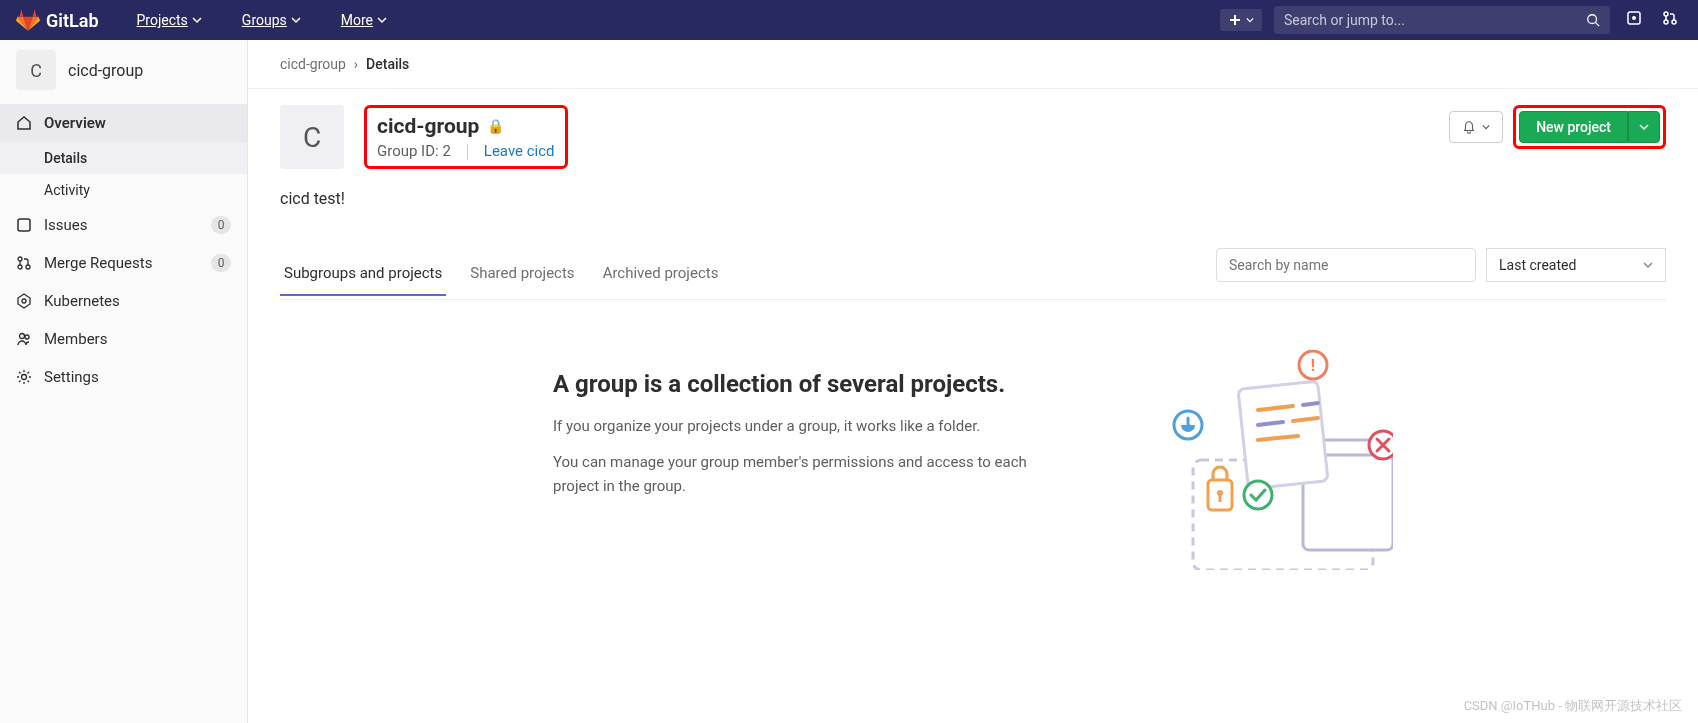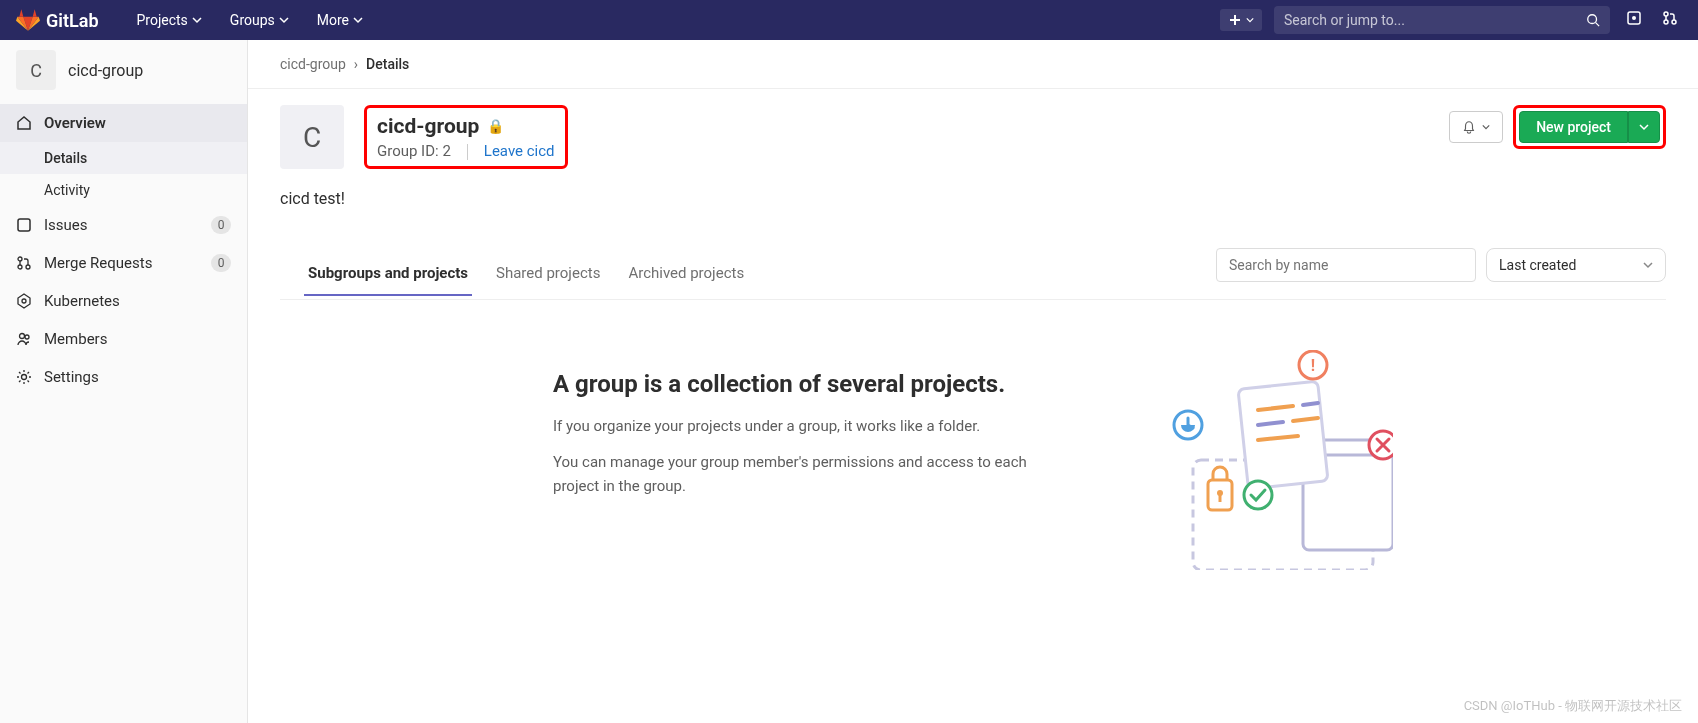--- a/index.html
+++ b/index.html
@@ -3,21 +3,21 @@
 <meta charset="utf-8">
 <style>
 * { margin: 0; padding: 0; box-sizing: border-box; font-family: -apple-system, BlinkMacSystemFont, "Segoe UI", Roboto, sans-serif; }
 body { background: #fff; color: #2e2e2e; }
 
 
 .navbar { background: #292961; height: 40px; display: flex; align-items: center; padding: 0 16px; color: #fff; }
 .navbar-left { display: flex; align-items: center; gap: 8px; }
 .logo { display: flex; align-items: center; gap: 6px; font-weight: 600; font-size: 18px; }
 .logo svg { width: 24px; height: 24px; }
-.nav-menu { display: flex; gap: 8px; margin-left: 20px; }
+.nav-menu { display: flex; gap: 20px; margin-left: 20px; text-decoration: underline; }
 .nav-item { padding: 6px 10px; font-size: 14px; cursor: pointer; display: flex; align-items: center; gap: 4px; }
 .nav-item svg { width: 10px; height: 10px; }
 .navbar-right { margin-left: auto; display: flex; align-items: center; gap: 12px; }
 .plus-btn { background: rgba(255,255,255,0.1); padding: 4px 8px; border-radius: 3px; display: flex; align-items: center; gap: 4px; cursor: pointer; }
 .search-box { background: rgba(255,255,255,0.1); border-radius: 4px; padding: 6px 10px; width: 336px; display: flex; align-items: center; justify-content: space-between; color: rgba(255,255,255,0.7); font-size: 14px; }
 .nav-icon { color: #fff; cursor: pointer; padding: 4px; }
 
 
 .layout { display: flex; height: calc(100vh - 40px); }
 .sidebar { width: 248px; background: #fafafa; border-right: 1px solid #e5e5e5; overflow-y: auto; }
@@ -55,24 +55,24 @@
 .btn-group .btn-green:last-child { border-radius: 0 4px 4px 0; border-left: 1px solid #168f48; padding: 10px 10px; }
 
 .highlight-red { border: 3px solid #ff0000; border-radius: 6px; padding: 6px 10px; }
 .highlight-outer { position: relative; display: inline-block; }
 
 .description { margin-top: 20px; font-size: 16px; color: #2e2e2e; }
 
 .tabs-row { display: flex; align-items: center; gap: 16px; margin-top: 40px; border-bottom: 1px solid #eee; }
 .tabs { display: flex; gap: 20px; }
 .tab { padding: 12px 4px; font-size: 15px; color: #707070; cursor: pointer; border-bottom: 2px solid transparent; }
-.tab.active { color: #2e2e2e; font-weight: 700; border-bottom-color: #6666c4; margin-left: 24px; }
+.tab.active { color: #2e2e2e; font-weight: 400; border-bottom-color: #6666c4; }
 .filter-row { margin-left: auto; display: flex; gap: 10px; align-items: center; padding-bottom: 17px; }
 .filter-input { border: 1px solid #ddd; border-radius: 4px; padding: 8px 12px; font-size: 14px; width: 260px; }
-.filter-select { border: 1px solid #ddd; border-radius: 8px; padding: 8px 12px; font-size: 14px; width: 180px; display: flex; justify-content: space-between; align-items: center; cursor: pointer; background: #fff; }
+.filter-select { border: 1px solid #ddd; border-radius: 0; padding: 8px 12px; font-size: 14px; width: 180px; display: flex; justify-content: space-between; align-items: center; cursor: pointer; background: #fff; }
 
 .empty-state { text-align: left; padding: 50px 0; display: flex; gap: 40px; justify-content: center; align-items: flex-start; }
 .empty-text { max-width: 480px; padding-top: 20px; }
 .empty-text h2 { font-size: 24px; font-weight: 700; margin-bottom: 16px; }
 .empty-text p { font-size: 15px; color: #5e5e5e; line-height: 1.6; margin-bottom: 12px; }
 .empty-illus { width: 320px; height: 200px; position: relative; }
 
 .watermark { position: fixed; bottom: 8px; right: 16px; font-size: 13px; color: rgba(0,0,0,0.25); }
 </style>
 </head>

